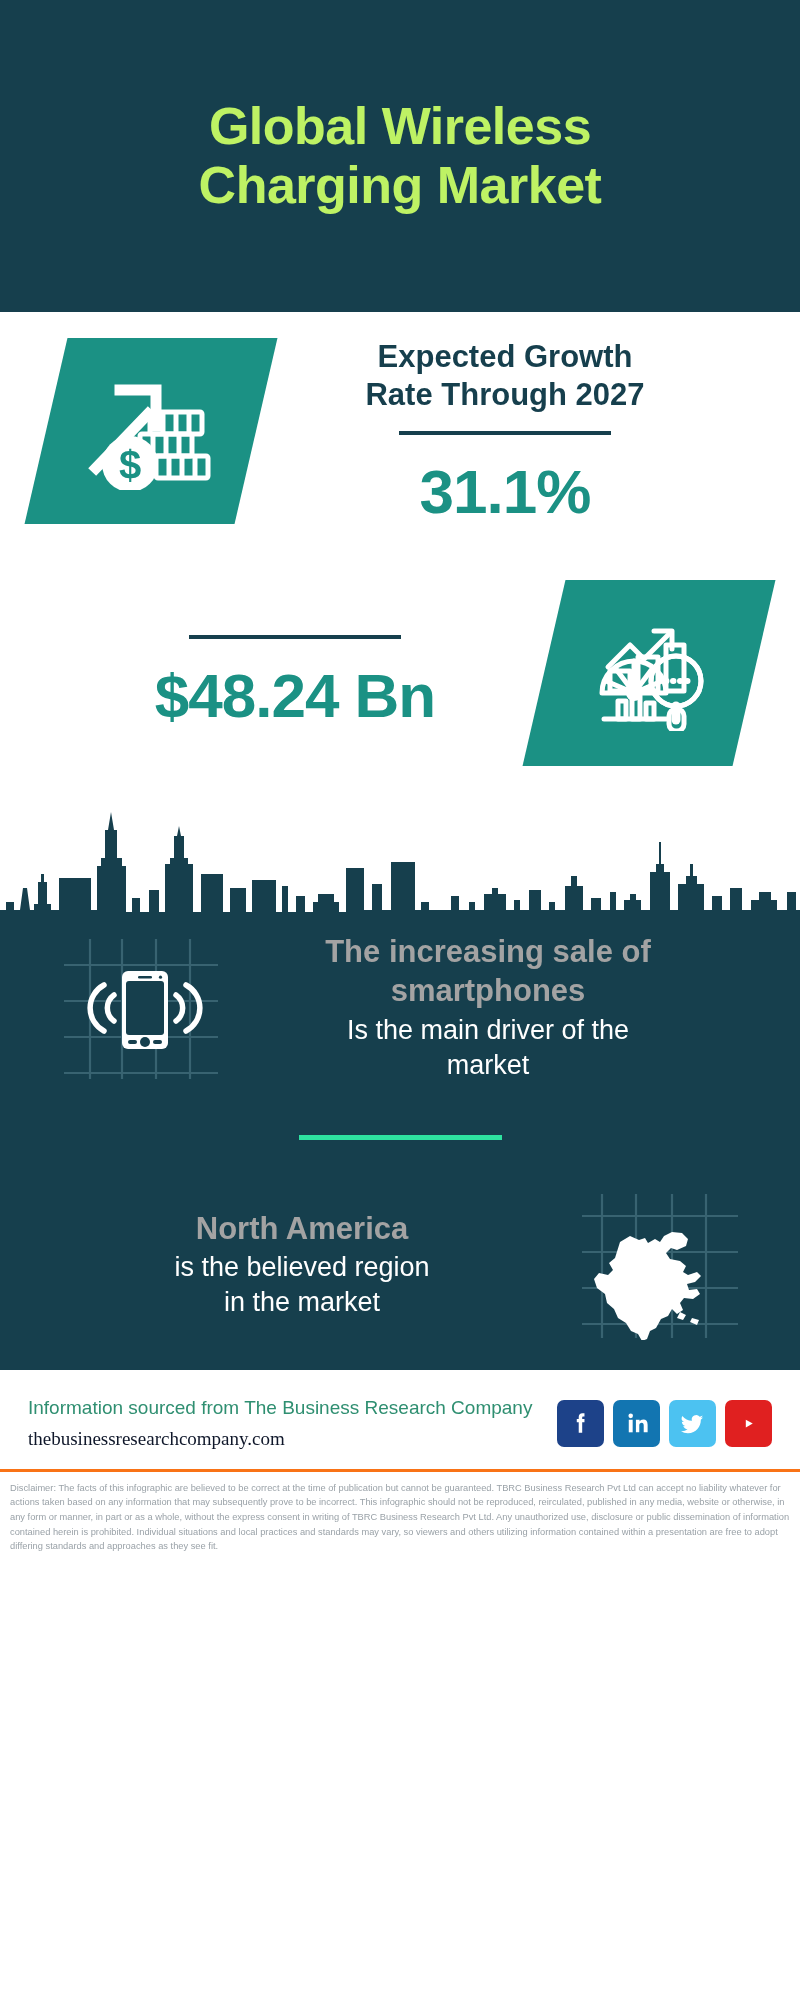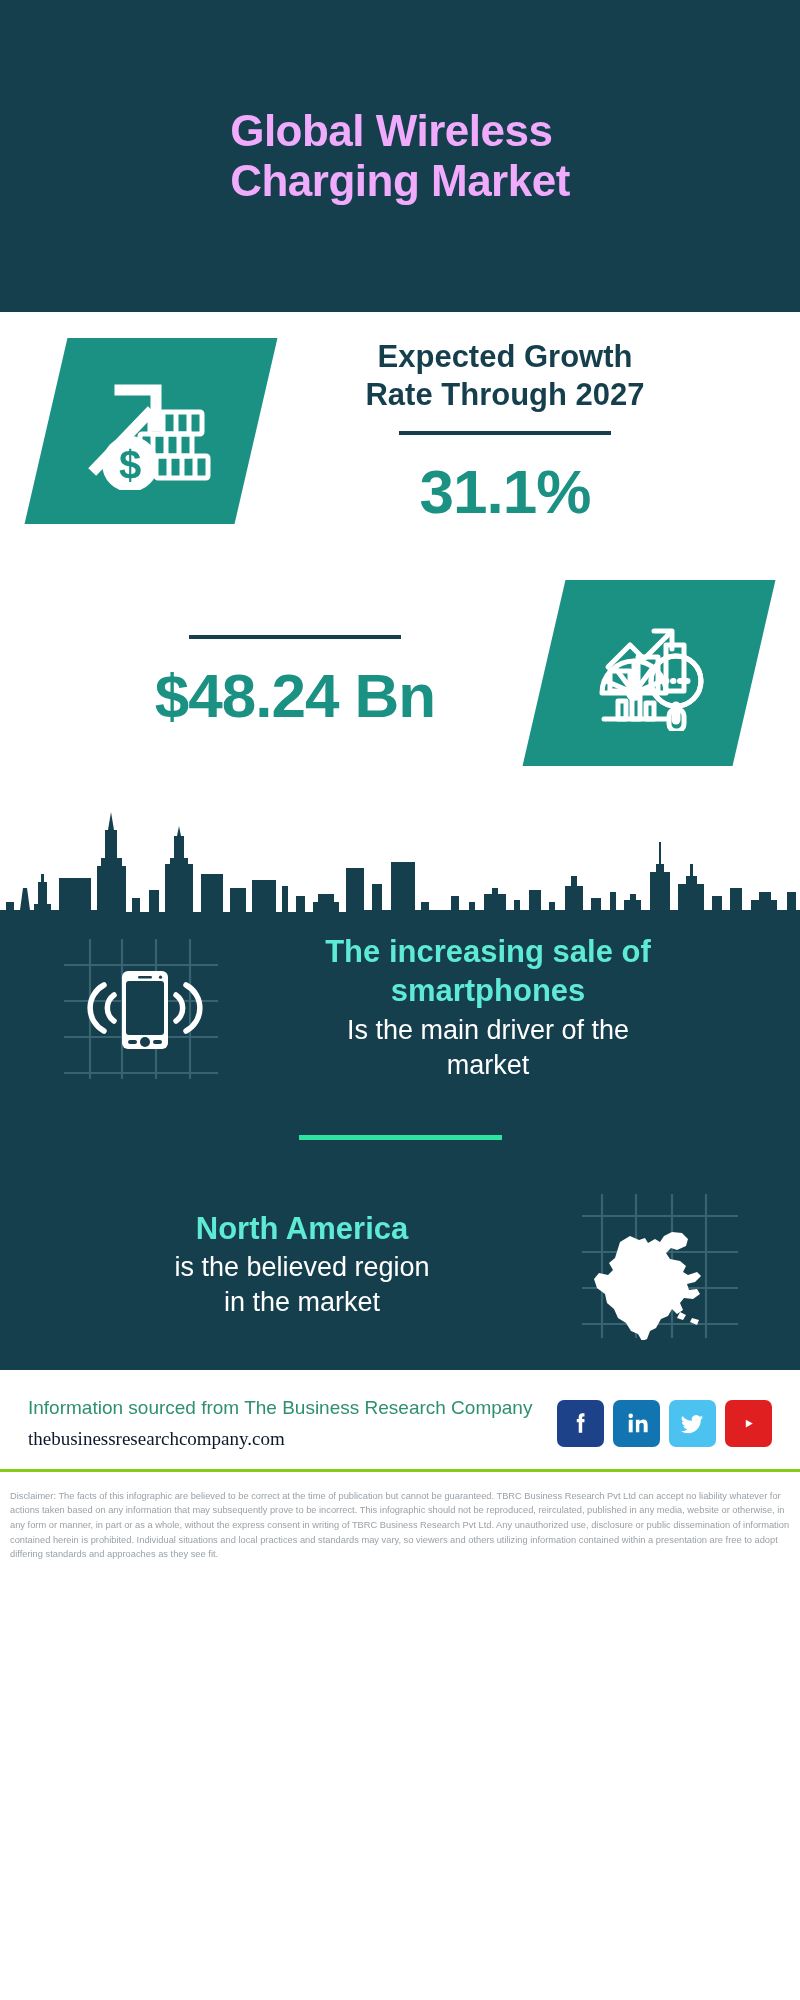--- a/index.html
+++ b/index.html
@@ -12,25 +12,25 @@
   }
 
   
   .header {
     background:#163f4d;
     height:312px;
     display:flex; align-items:center; justify-content:center;
     padding:0 60px;
   }
   .header-title {
-    color:#f0abfc;
-    font-size:44px;
+    color:#bef264;
+    font-size:52px;
     font-weight:bold;
     line-height:1.14;
-    text-align:left;
+    text-align:center;
     letter-spacing:-0.5px;
   }
 
   
   .white-zone {
     background:#ffffff;
     position:relative;
     padding-top:26px;
   }
 
@@ -95,21 +95,21 @@
     padding:0 52px;
   }
   .info-row.reverse { flex-direction:row-reverse;gap:20px; }
   .info-icon {
     width:176px; flex:0 0 176px;
     display:flex; align-items:center; justify-content:center;
   }
   .info-icon svg { display:block; }
   .info-text { flex:1; text-align:center; padding:0 4px; }
   .info-head {
-    color:#5eead4;
+    color:#a3a3a3;
     font-size:31px;
     font-weight:bold;
     line-height:1.25;
   }
   .info-sub {
     color:#ffffff;
     font-size:27px;
     font-weight:normal;
     line-height:1.3;
     margin-top:2px;
@@ -129,22 +129,22 @@
   }
   .source-block { color:#2f8f71; font-size:19px; line-height:1.65; }
   .social-row { display:flex; gap:9px; }
   .social-btn {
     width:47px; height:47px; border-radius:7px;
     display:flex; align-items:center; justify-content:center;
   }
   .social-btn svg { display:block; }
 
   .disclaimer-wrap {
-    border-top:3px solid #84cc16;
-    padding:17px 10px 0 10px;
+    border-top:3px solid #f97316;
+    padding:9px 10px 0 10px;
   }
   .disclaimer {
     color:#9aa2a8;
     font-size:9.3px;
     line-height:1.58;
     text-align:left;
   }
 </style>
 </head>
 <body>

